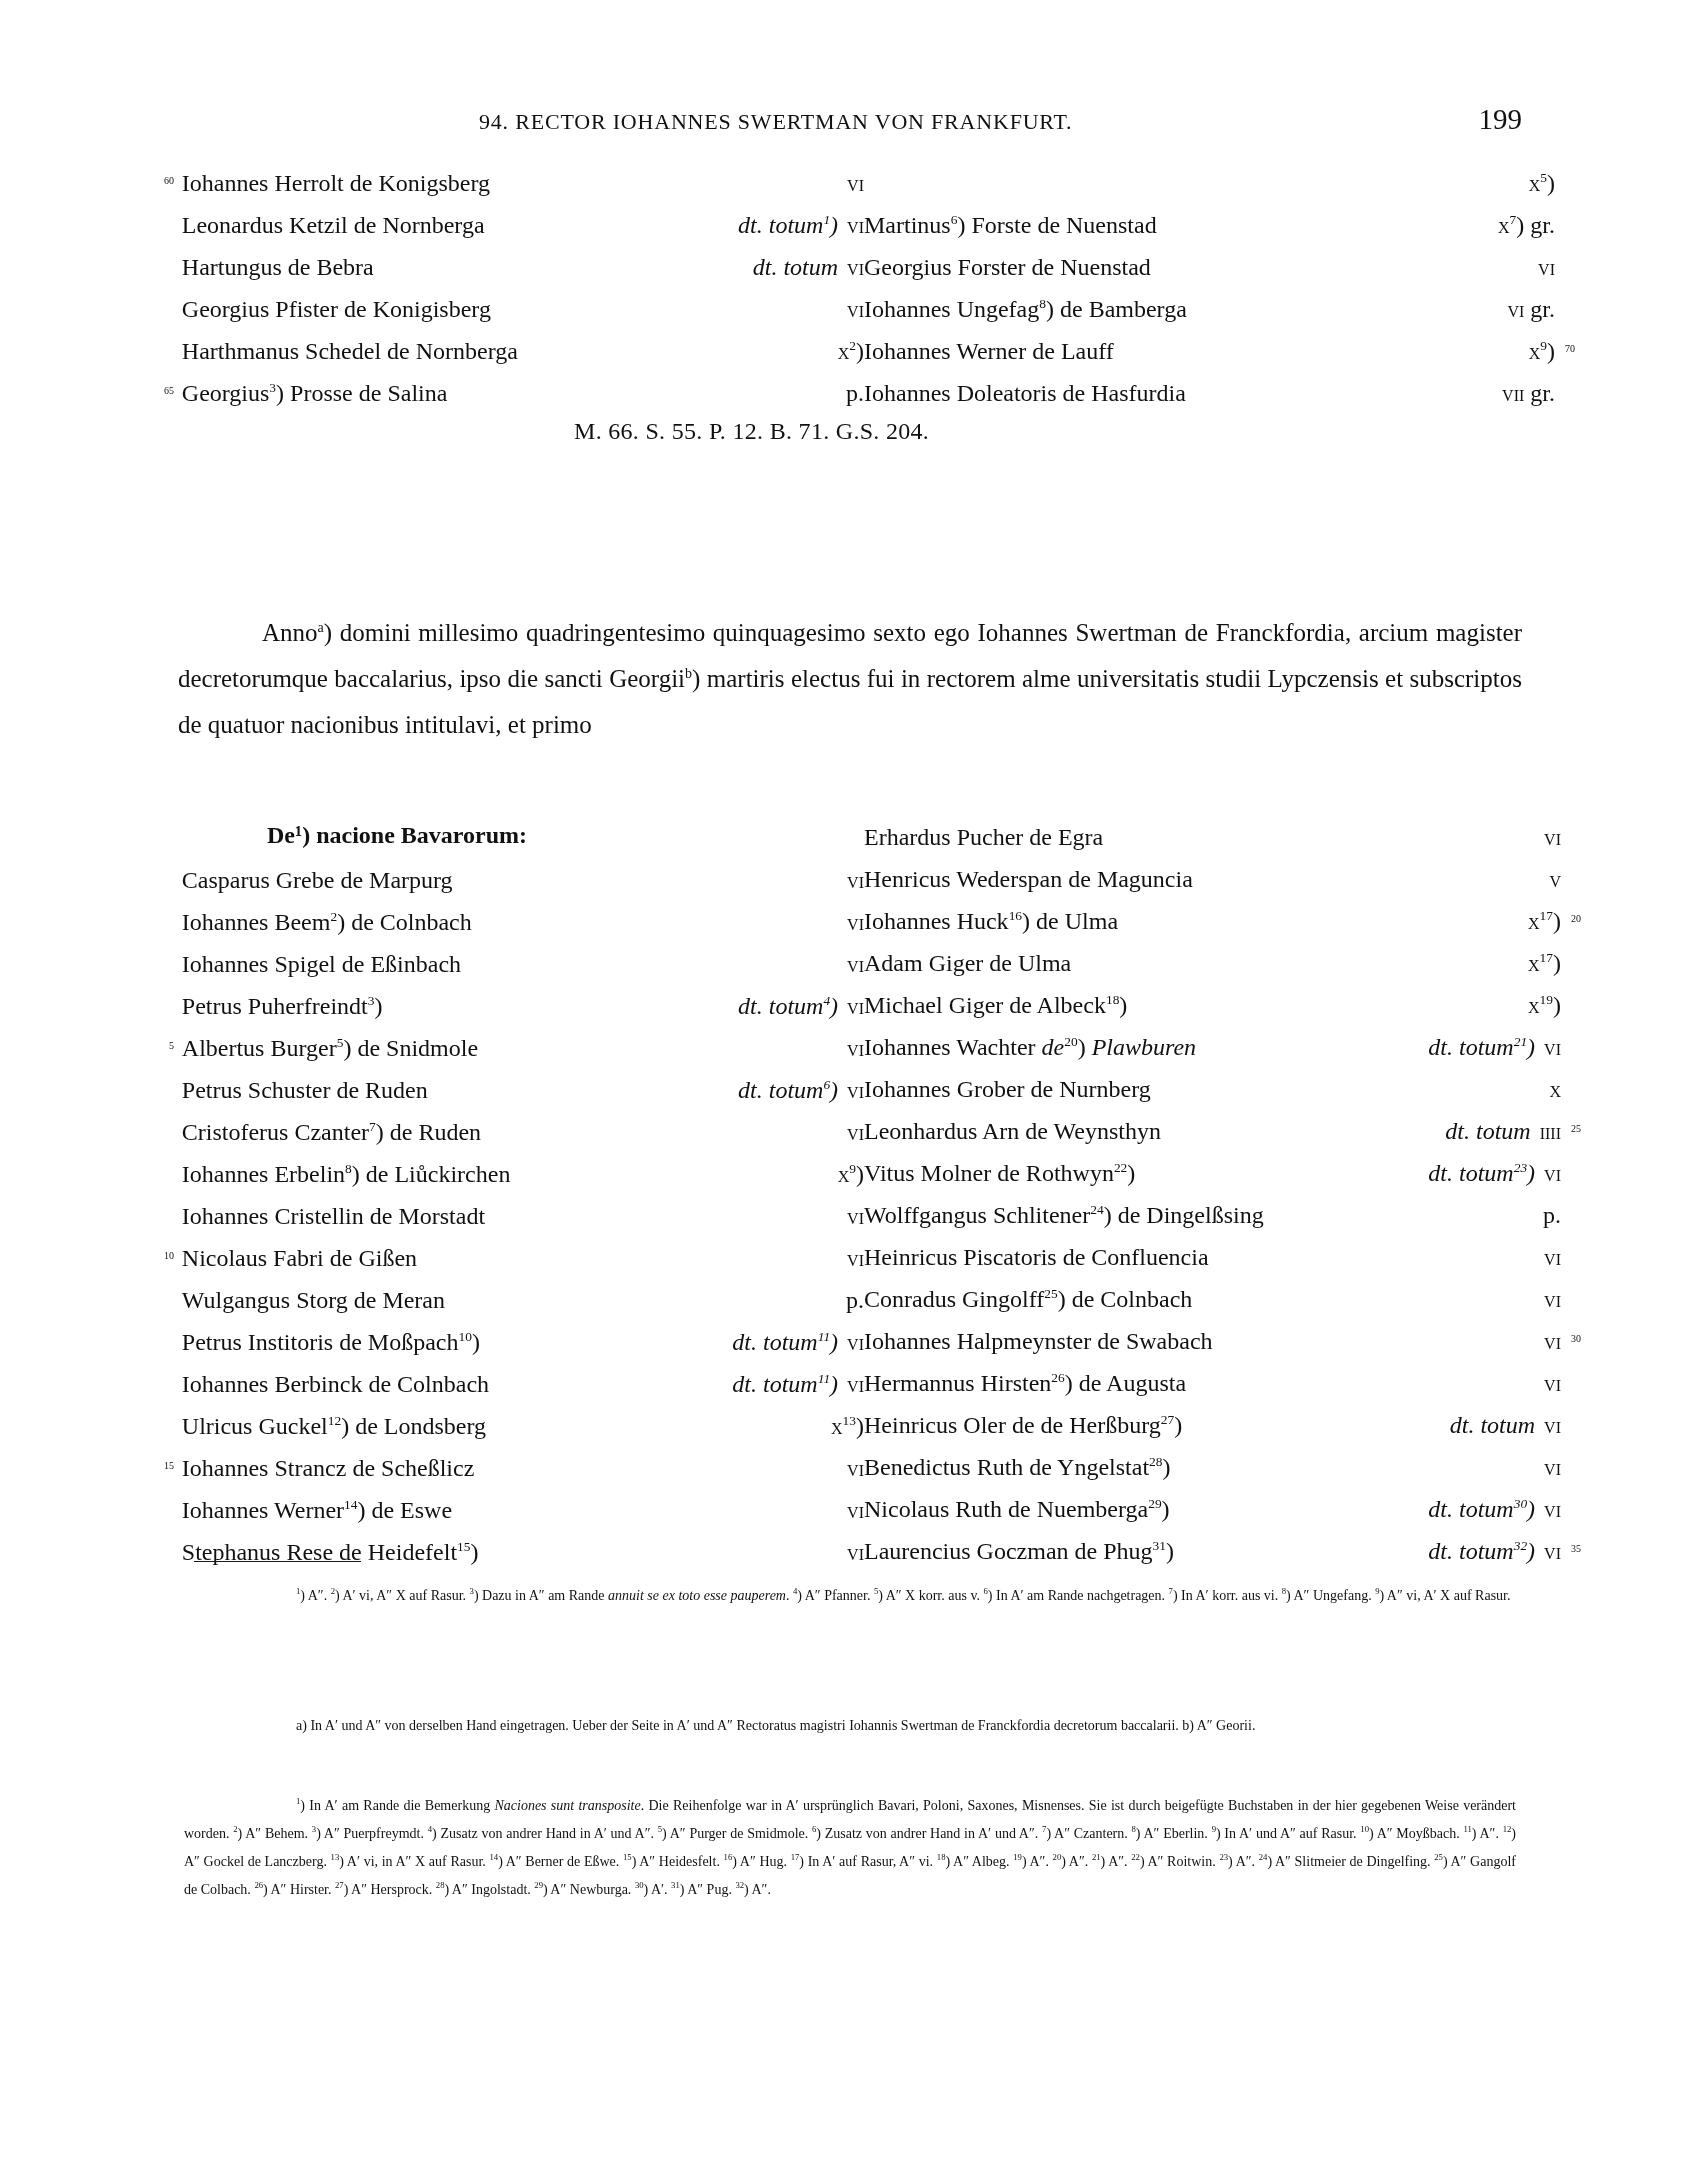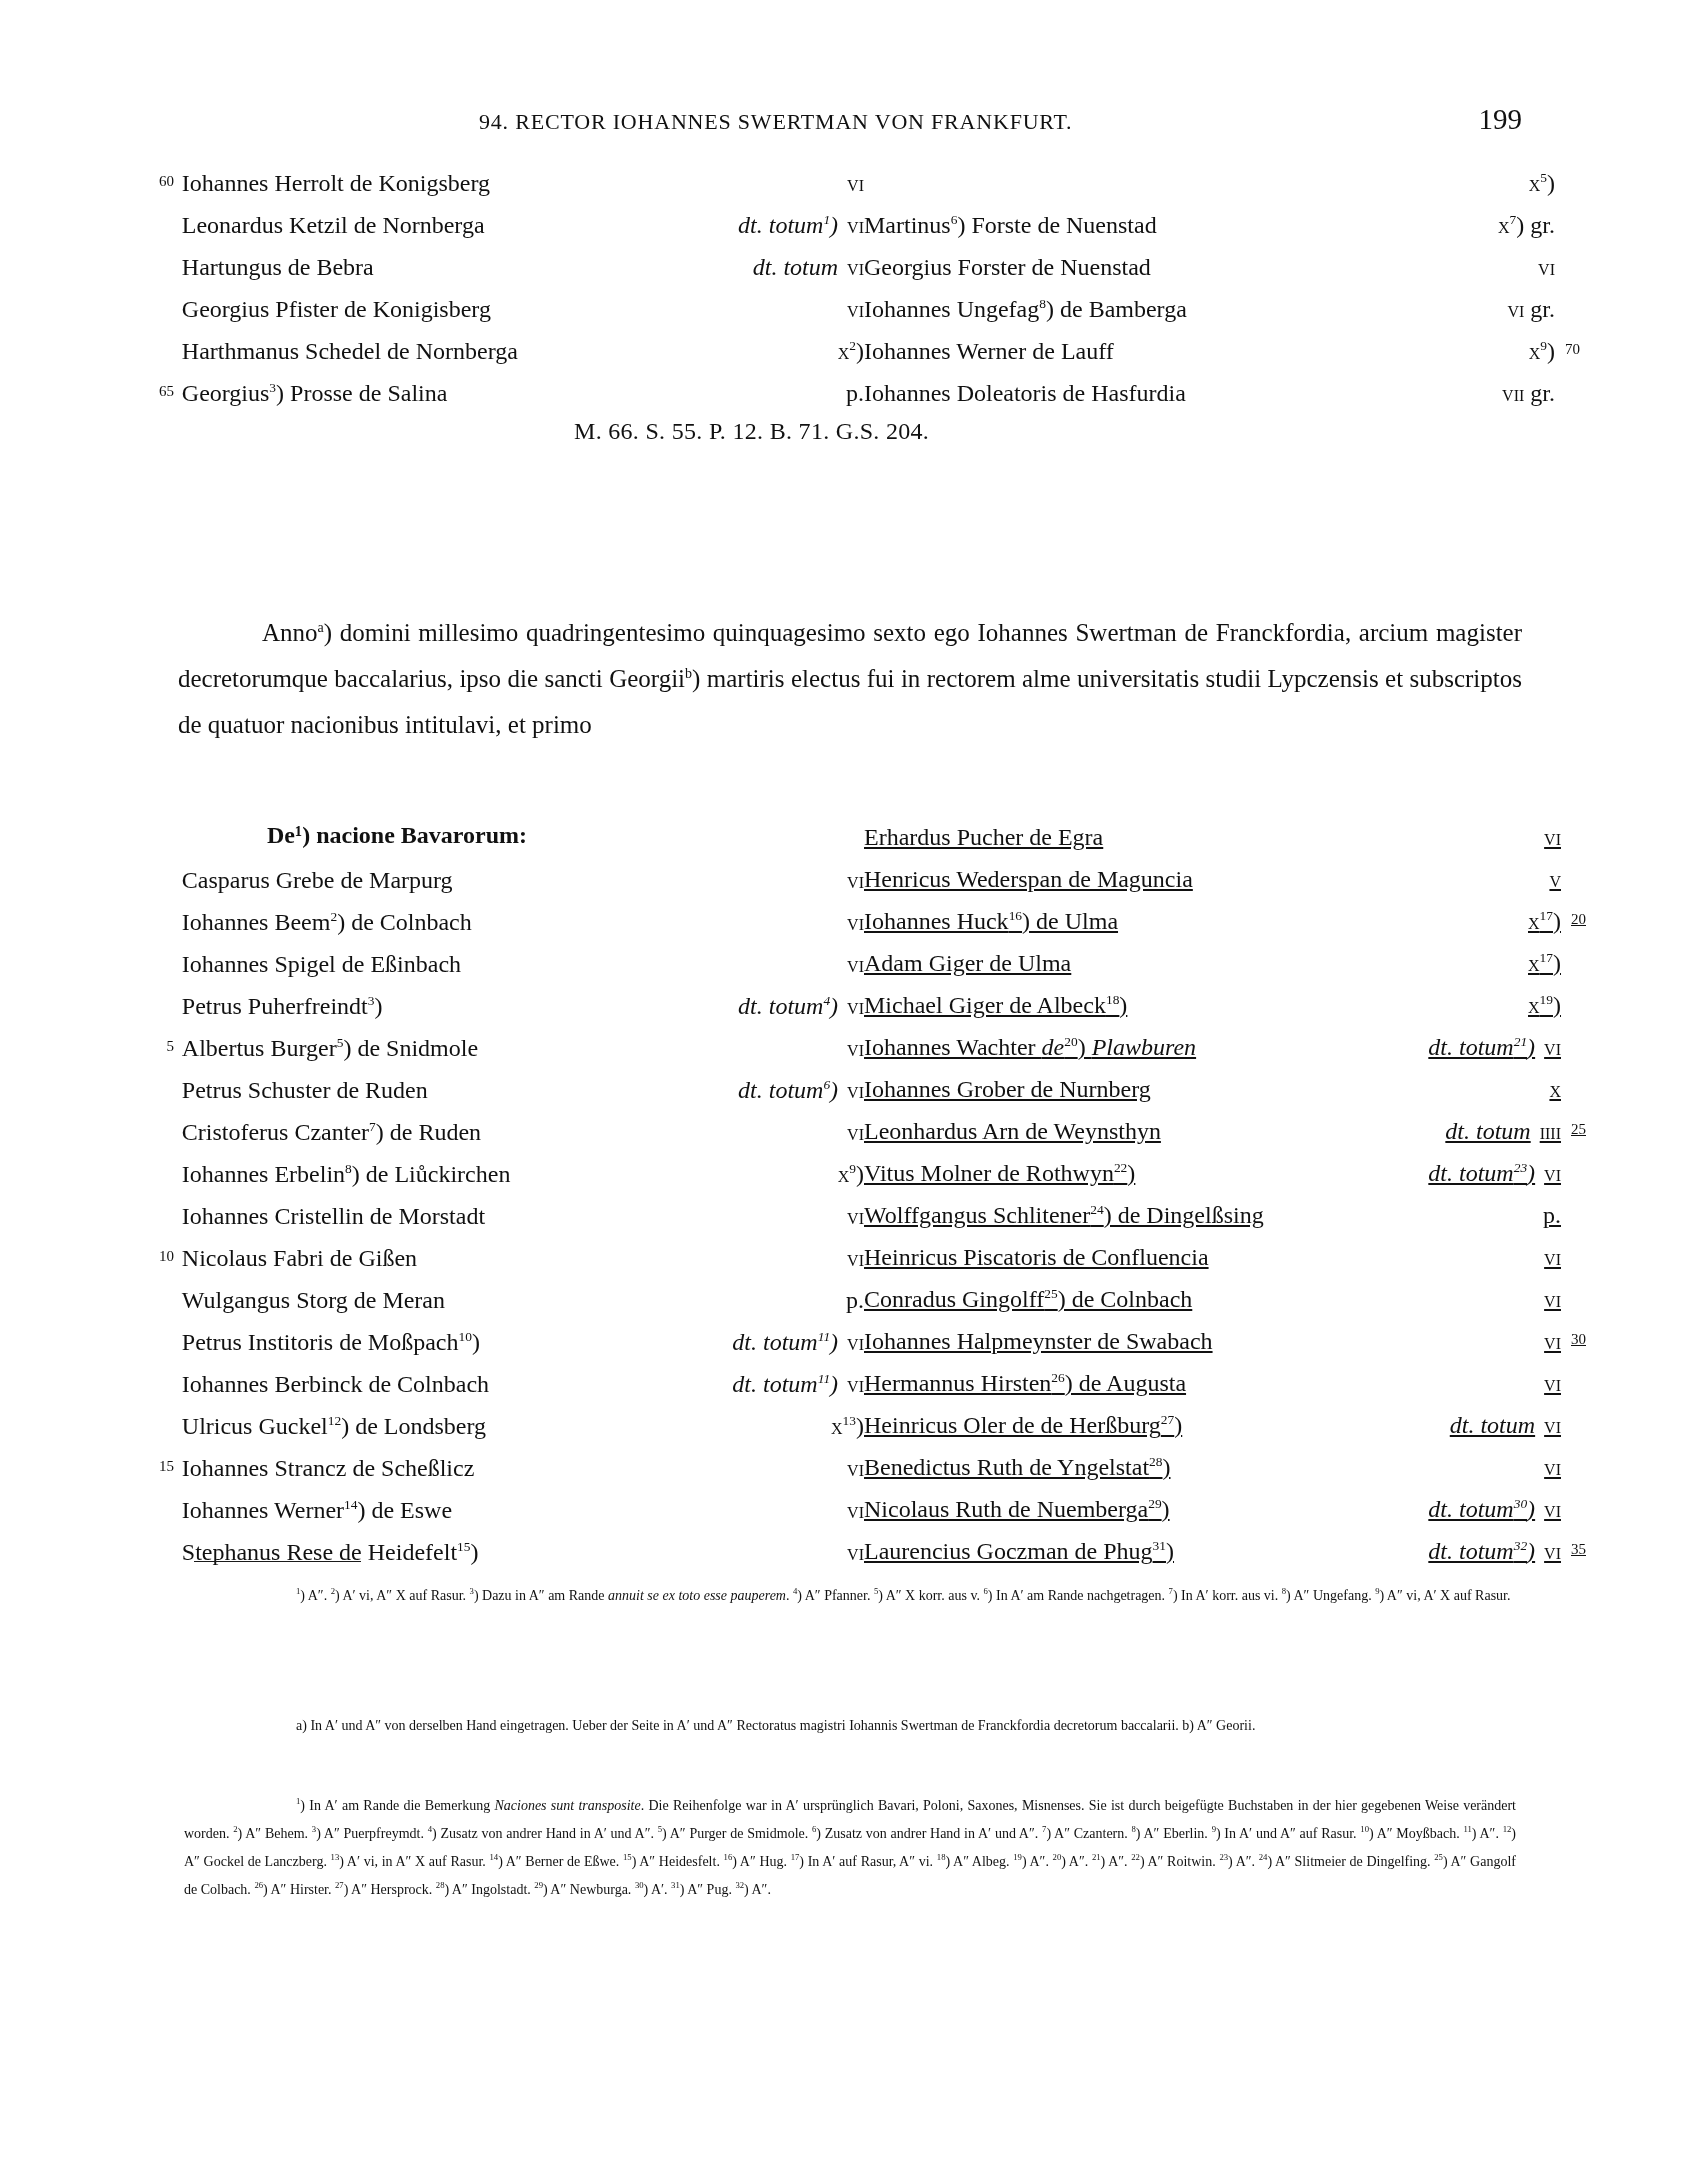--- a/index.html
+++ b/index.html
@@ -55,21 +55,21 @@
   }
   .entry {
     display: flex;
     align-items: baseline;
     font-size: 24px;
     line-height: 42px;
     white-space: nowrap;
   }
   .lineno {
     width: 35px;
-    font-size: 15px;
+    font-size: 10px;
     text-align: right;
     padding-right: 7.8px;
     flex: 0 0 auto;
     align-self: flex-end;
     position: relative;
     top: -2.2px;
   }
   .lineno.right-no {
     width: auto;
     padding-right: 0;
@@ -359,21 +359,21 @@
         <div class="entry">
           <span class="lineno"></span>
           <span class="name">Stephanus Rese de Heidefelt<sup>15</sup>)</span>
           <span class="spacer"></span>
           <span class="fee" style="padding-left: 9px;"><span class="smallcap-num">VI</span></span>
         </div>
       </div>
 
   </div>
 
-  <div class="list-block" id="main-right-wrap" style="left:864px; top:816px;text-decoration:underline;">
+  <div class="list-block" id="main-right-wrap" style="left:864px; top:816px;">
     <div class="col" id="main-right-col" style="width:736px;">
         <div class="entry">
           <span class="name">Erhardus Pucher de Egra</span>
           <span class="spacer"></span>
           <span class="fee" style="padding-left: 9px;"><span class="smallcap-num">VI</span></span>
           <span class="lineno right-no" style="min-width: 29px;"></span>
         </div>
         <div class="entry">
           <span class="name">Henricus Wederspan de Maguncia</span>
           <span class="spacer"></span>

